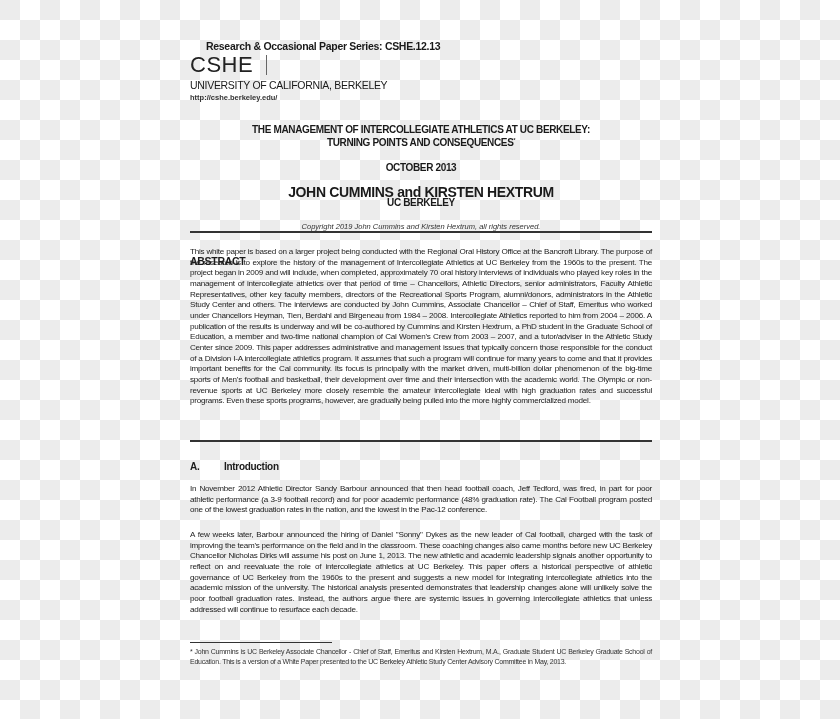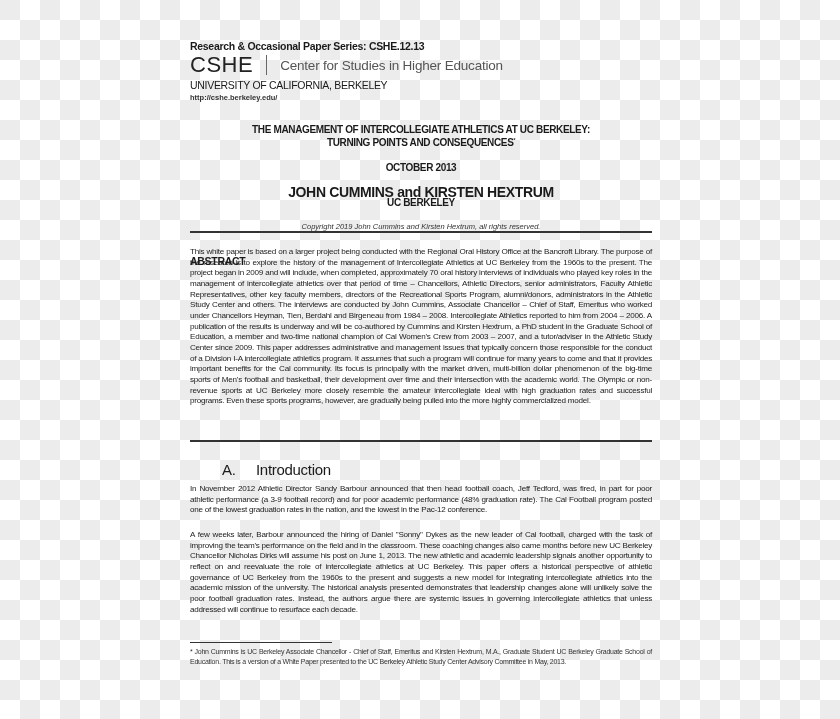--- a/index.html
+++ b/index.html
@@ -10,21 +10,21 @@
       linear-gradient(45deg, #ececec 25%, transparent 25%, transparent 75%, #ececec 75%),
       linear-gradient(45deg, #ececec 25%, transparent 25%, transparent 75%, #ececec 75%);
     background-size: 40px 40px;
     background-position: 20px 0, 0 20px;
     font-family: "Liberation Sans", sans-serif;
     color: #1a1a1a;
   }
   .page { position: absolute; left: 190px; top: 0; width: 462px; }
   .abs { position: absolute; }
 
-  .series { left: 0; top: 40px; font-size: 10.5px; font-weight: bold; letter-spacing: -0.3px; white-space: nowrap; }
+  .series { left: 16px; top: 40px; font-size: 10.5px; font-weight: bold; letter-spacing: -0.3px; white-space: nowrap; }
   .logo { left: 0; top: 54px; display: flex; align-items: center; white-space: nowrap; gap: 8px; }
   .logo-mark { font-size: 22px; letter-spacing: 0.5px; color: #222; font-weight: normal; line-height: 22px; }
   .logo-div { width: 1px; height: 20px; background: #666; margin: 0 5px 0 5px; }
   .logo-text { font-size: 13.5px; color: #555; letter-spacing: -0.2px; }
   .univ { left: 0; top: 79px; font-size: 10.5px; font-weight: normal; letter-spacing: -0.3px; white-space: nowrap; }
   .url { left: 0; top: 93px; font-size: 7.5px; font-weight: bold; color: #333; white-space: nowrap; }
 
   .center { left: 0; width: 462px; text-align: center; font-weight: bold; letter-spacing: -0.35px; white-space: nowrap; }
   .title1 { top: 124px; font-size: 10px; }
   .title2 { top: 137px; font-size: 10px; }
@@ -38,37 +38,36 @@
   .rule-top { top: 231px; }
   .rule-bottom { top: 440px; }
 
   .abstract-h { left: 0; top: 235px; font-size: 10.5px; font-weight: bold; letter-spacing: -0.3px; margin-top: 20px; }
   .para {
     left: 0; width: 462px; font-size: 8.1px; line-height: 10.65px; color: #222;
     text-align: justify; letter-spacing: -0.25px;
   }
   .abstract-body { top: 247px; }
 
-  .sec-head { left: 0; top: 461px; font-size: 15px; font-weight: normal; letter-spacing: -0.3px; white-space: nowrap; margin-left: 32px; }
+  .sec-head { left: 0; top: 461px; font-size: 10px; font-weight: bold; letter-spacing: -0.3px; white-space: nowrap; }
   .sec-num { display: inline-block; width: 34px; }
   .intro-p1 { top: 484px; }
   .intro-p2 { top: 530px; }
 
   .fn-rule { left: 0; top: 642px; width: 142px; height: 1px; background: #333; }
   .footnote { left: 0; top: 647px; width: 462px; font-size: 7px; line-height: 10px; color: #333; text-align: justify; letter-spacing: -0.25px; }
 </style>
 </head>
 <body>
 
 <div class="page">
   <div class="abs series">Research &amp; Occasional Paper Series: CSHE.12.13</div>
   <div class="abs logo">
     <span class="logo-mark">CSHE</span>
     <span class="logo-div"></span>
-    <span class="logo-text">Center for Studies in Higher Education</span>
   </div>
   <div class="abs univ">UNIVERSITY OF CALIFORNIA, BERKELEY</div>
   <div class="abs url">http://cshe.berkeley.edu/</div>
 
   <div class="abs center title1">THE MANAGEMENT OF INTERCOLLEGIATE ATHLETICS AT UC BERKELEY:</div>
   <div class="abs center title2"><span>TURNING POINTS AND CONSEQUENCES</span><sup>*</sup></div>
   <div class="abs center date">OCTOBER 2013</div>
   <div class="abs center authors">JOHN CUMMINS and KIRSTEN HEXTRUM</div>
   <div class="abs center affil">UC BERKELEY</div>
   <div class="abs copyright">Copyright 2019 John Cummins and Kirsten Hextrum, all rights reserved.</div>

